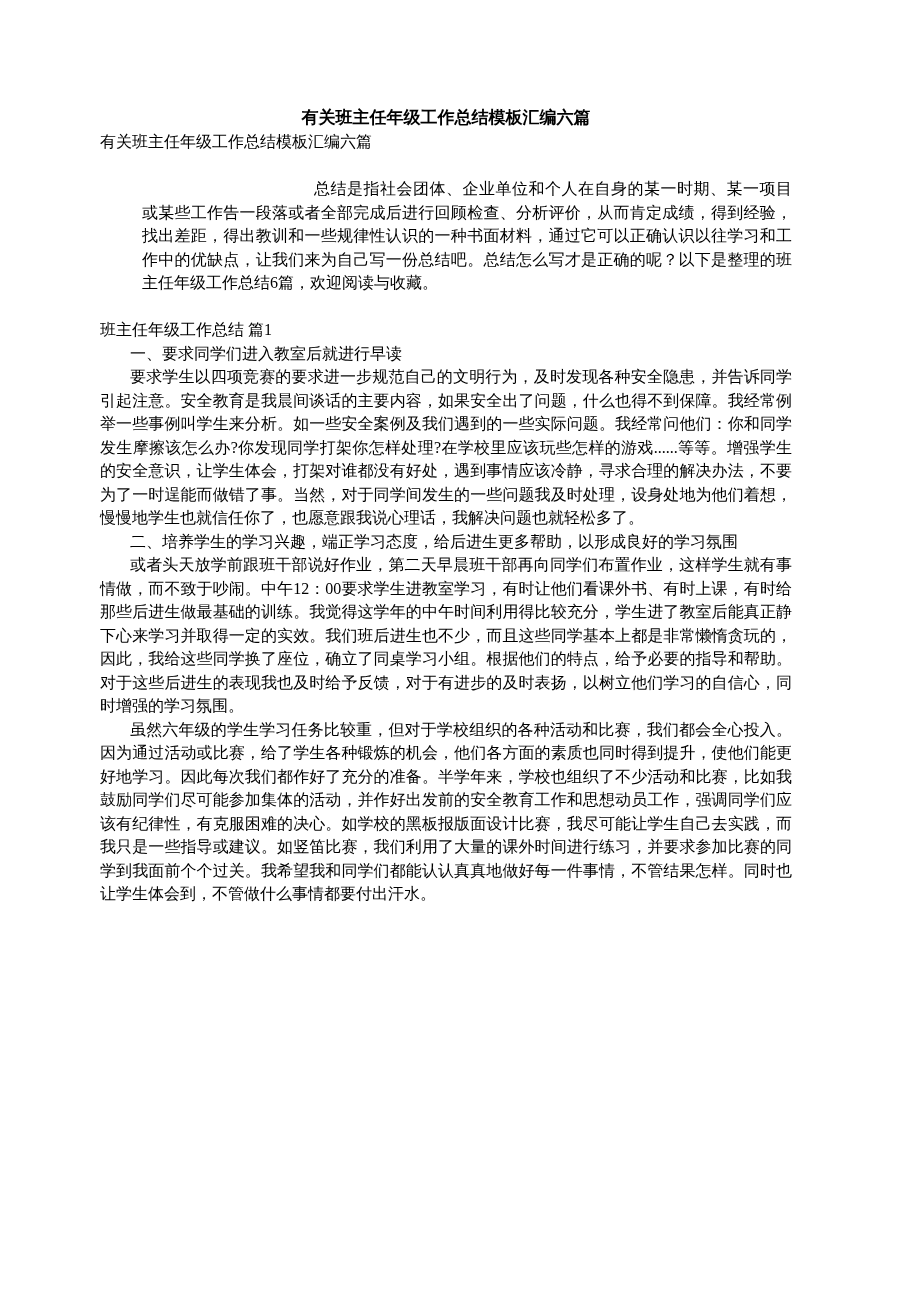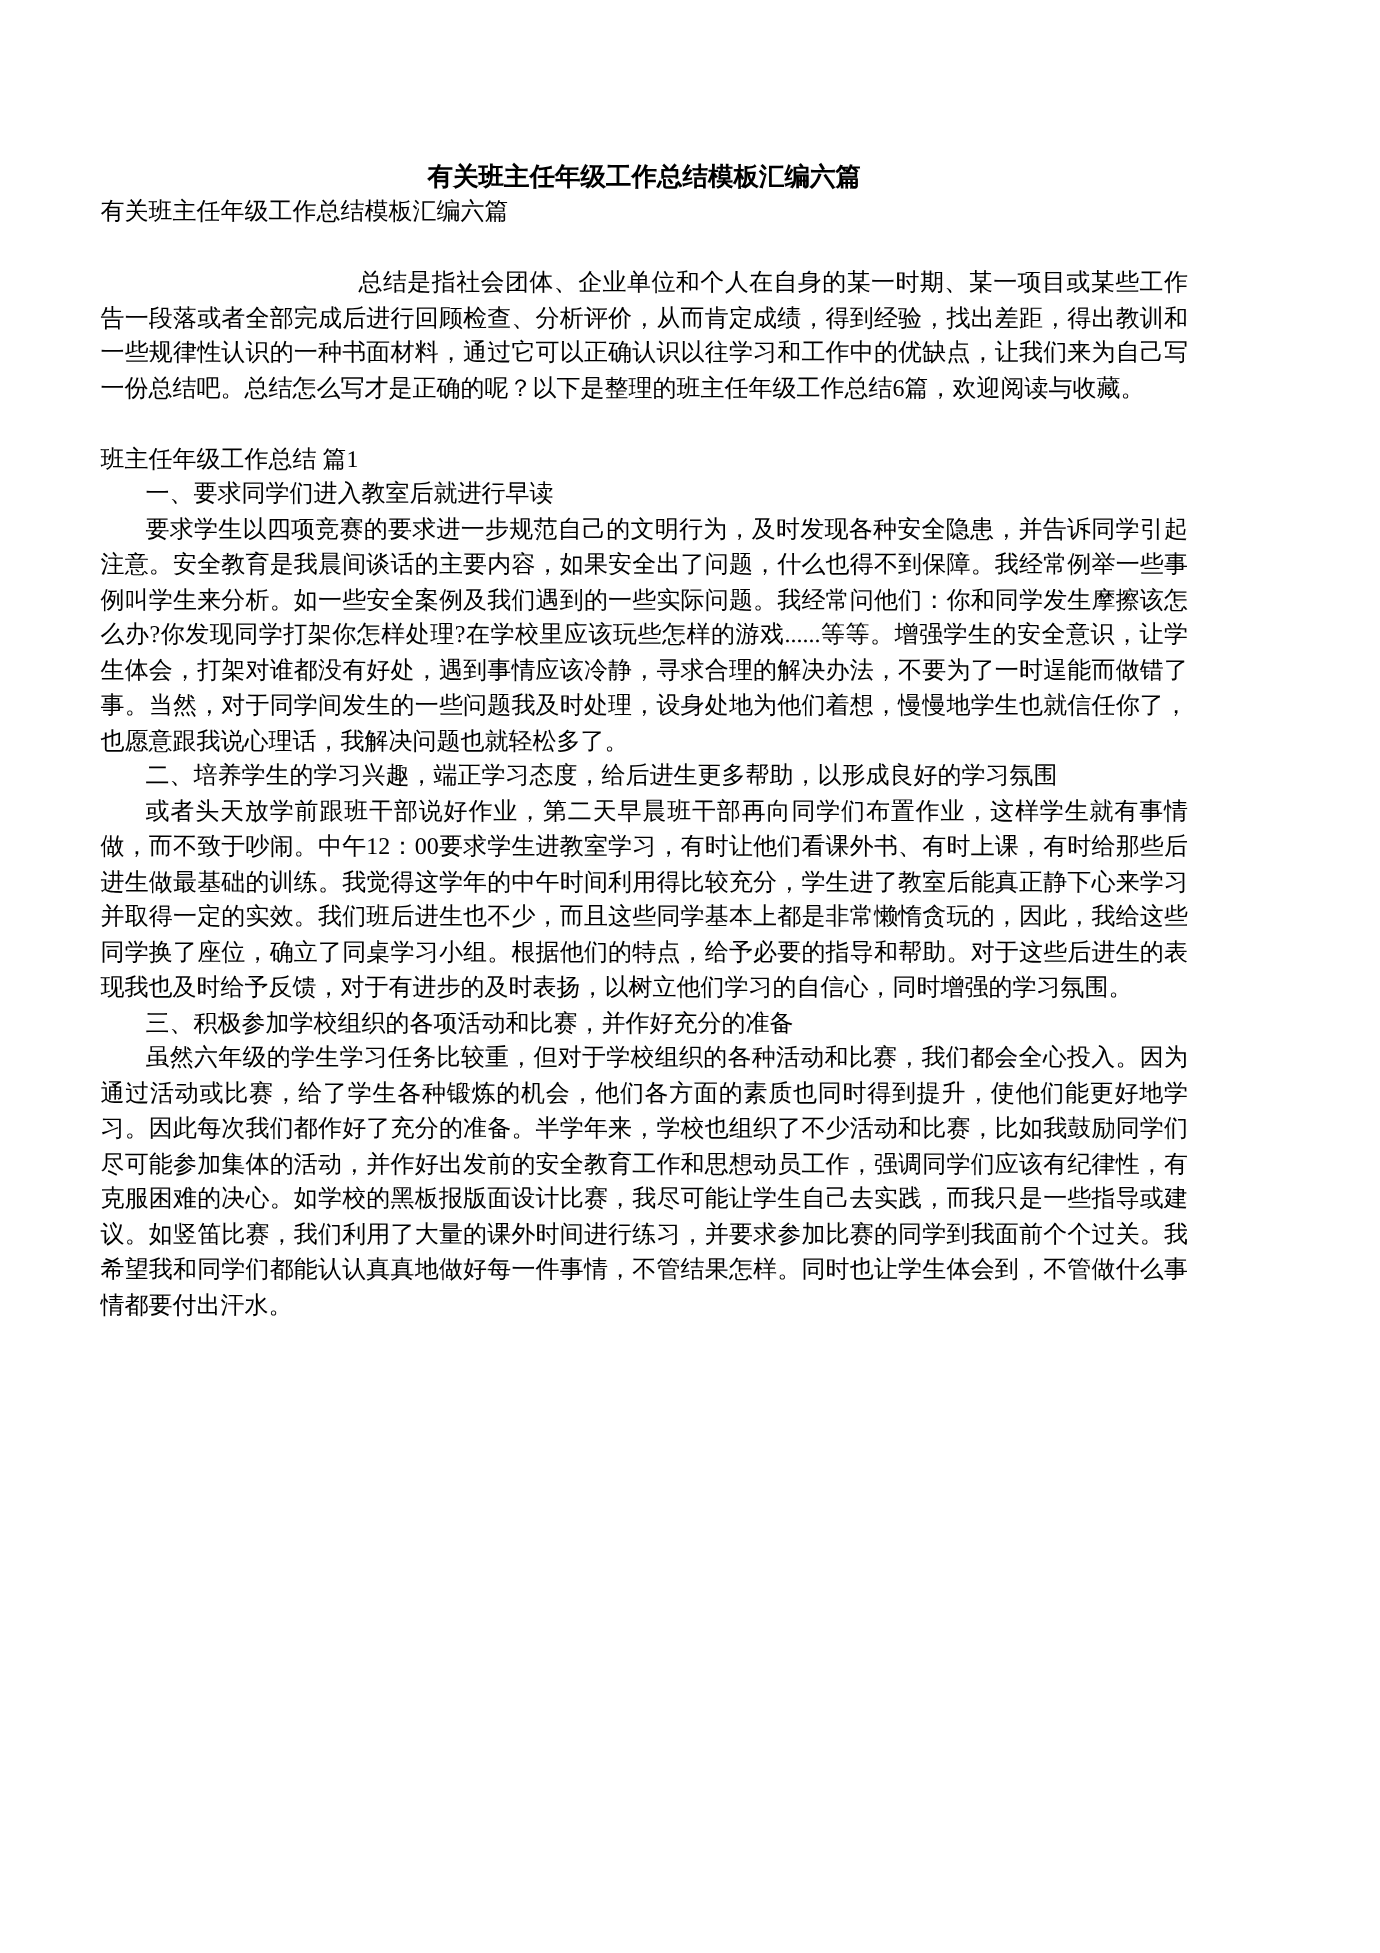--- a/index.html
+++ b/index.html
@@ -11,21 +11,21 @@
     width: 920px;
     height: 1302px;
     font-family: "Liberation Serif", "DejaVu Serif", serif;
     color: #000000;
     overflow: hidden;
   }
   .page {
     box-sizing: border-box;
     width: 920px;
     height: 1302px;
-    padding: 106px 128px 40px 67px;
+    padding: 106px 128px 40px 100px;
     background: #ffffff;
   }
   .doc-title {
     margin: 0;
     font-size: 17px;
     font-weight: bold;
     text-align: center;
     line-height: 24px;
   }
   p {
@@ -33,20 +33,21 @@
     font-size: 16px;
     line-height: 23.5px;
     text-align: justify;
     word-break: break-all;
   }
   .plain {
     text-indent: 0;
   }
   .intro-indent {
     text-indent: 172px; 
+    margin-left: 42px;
   }
   .indent {
     text-indent: 30px; 
   }
   .spacer {
     height: 23.5px;
   }
   .heading-gap {
     margin-top: 0;
   }
@@ -71,17 +72,16 @@
 
   <p class="indent">一、要求同学们进入教室后就进行早读</p>
 
   <p class="indent">要求学生以四项竞赛的要求进一步规范自己的文明行为，及时发现各种安全隐患，并告诉同学引起注意。安全教育是我晨间谈话的主要内容，如果安全出了问题，什么也得不到保障。我经常例举一些事例叫学生来分析。如一些安全案例及我们遇到的一些实际问题。我经常问他们：你和同学发生摩擦该怎么办?你发现同学打架你怎样处理?在学校里应该玩些怎样的游戏......等等。增强学生的安全意识，让学生体会，打架对谁都没有好处，遇到事情应该冷静，寻求合理的解决办法，不要为了一时逞能而做错了事。当然，对于同学间发生的一些问题我及时处理，设身处地为他们着想，慢慢地学生也就信任你了，也愿意跟我说心理话，我解决问题也就轻松多了。</p>
 
   <p class="indent">二、培养学生的学习兴趣，端正学习态度，给后进生更多帮助，以形成良好的学习氛围</p>
 
 
   <p class="indent">或者头天放学前跟班干部说好作业，第二天早晨班干部再向同学们布置作业，这样学生就有事情做，而不致于吵闹。中午12：00要求学生进教室学习，有时让他们看课外书、有时上课，有时给那些后进生做最基础的训练。我觉得这学年的中午时间利用得比较充分，学生进了教室后能真正静下心来学习并取得一定的实效。我们班后进生也不少，而且这些同学基本上都是非常懒惰贪玩的，因此，我给这些同学换了座位，确立了同桌学习小组。根据他们的特点，给予必要的指导和帮助。对于这些后进生的表现我也及时给予反馈，对于有进步的及时表扬，以树立他们学习的自信心，同时增强的学习氛围。</p>
 
-  <p class="indent">三、积极参加学校组织的各项活动和比赛，并作好充分的准备</p>
 
   <p class="indent">虽然六年级的学生学习任务比较重，但对于学校组织的各种活动和比赛，我们都会全心投入。因为通过活动或比赛，给了学生各种锻炼的机会，他们各方面的素质也同时得到提升，使他们能更好地学习。因此每次我们都作好了充分的准备。半学年来，学校也组织了不少活动和比赛，比如我鼓励同学们尽可能参加集体的活动，并作好出发前的安全教育工作和思想动员工作，强调同学们应该有纪律性，有克服困难的决心。如学校的黑板报版面设计比赛，我尽可能让学生自己去实践，而我只是一些指导或建议。如竖笛比赛，我们利用了大量的课外时间进行练习，并要求参加比赛的同学到我面前个个过关。我希望我和同学们都能认认真真地做好每一件事情，不管结果怎样。同时也让学生体会到，不管做什么事情都要付出汗水。</p>
 
 </div>
 
 </body></html>

